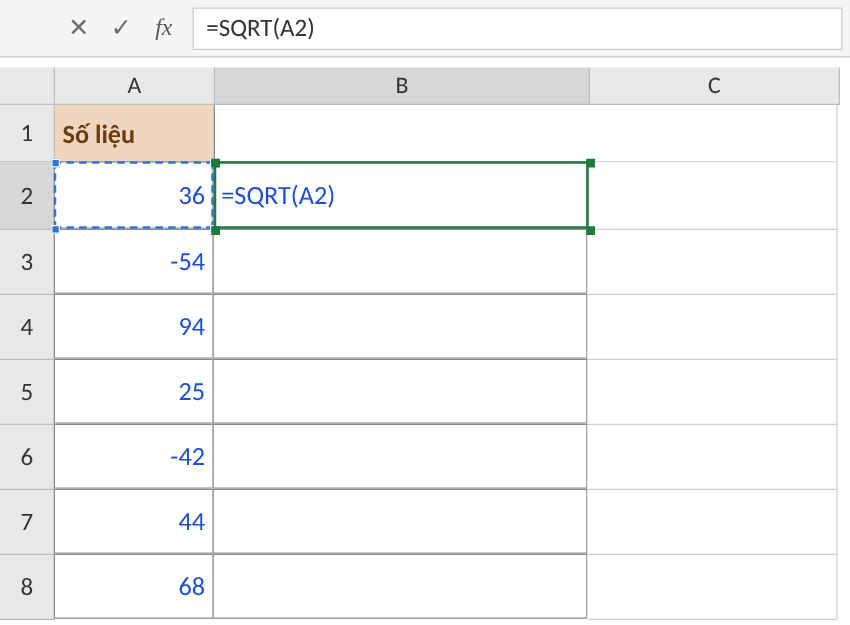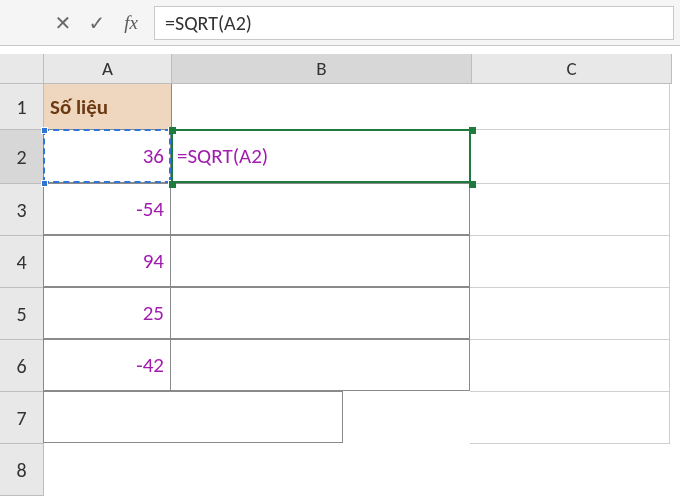--- a/index.html
+++ b/index.html
@@ -115,21 +115,21 @@
   .grid {
     position: absolute;
     left: 44px; top: 30px;
   }
   .row { display: flex; justify-content: space-between; }
   .cell {
     border-right: 1px solid #cfcfcf;
     border-bottom: 1px solid #cfcfcf;
     background: #fff;
     font-size: 21px;
-    color: #a21caf;
+    color: #1d4ed8;
     display: flex;
     align-items: center;
     padding: 0 6px;
     overflow: hidden;
     white-space: nowrap;
   }
   .cell.hdr {
     background: #efd7bf;
     font-weight: bold;
     color: #6b3a13;
@@ -226,20 +226,26 @@
         <div class="cell right boxed" style="width: 128px; height: 52px;">25</div>
         <div class="cell left boxed" style="width: 300px; height: 52px;"></div>
         <div class="cell" style="width: 200px; height: 52px;"></div>
       </div>
       <div class="row" style="height: 52px;">
         <div class="cell right boxed" style="width: 128px; height: 52px;">-42</div>
         <div class="cell left boxed" style="width: 300px; height: 52px;"></div>
         <div class="cell" style="width: 200px; height: 52px;"></div>
       </div>
       <div class="row" style="height: 52px;">
+        <div class="cell right boxed" style="width: 128px; height: 52px;">44</div>
+        <div class="cell left boxed" style="width: 300px; height: 52px;"></div>
+        <div class="cell" style="width: 200px; height: 52px;"></div>
+      </div>
+      <div class="row" style="height: 52px;">
+        <div class="cell right boxed" style="width: 128px; height: 52px;">68</div>
         <div class="cell left boxed" style="width: 300px; height: 52px;"></div>
         <div class="cell" style="width: 200px; height: 52px;"></div>
       </div>
     </div>
 <div class="ref-outline" style="left: 43px; top: 75px; width: 128px; height: 54px;"></div>
     <div class="ref-handle" style="left: 41px; top: 73px;"></div>
     <div class="ref-handle" style="left: 168px; top: 73px;"></div>
     <div class="ref-handle" style="left: 41px; top: 126px;"></div>
     <div class="ref-handle" style="left: 168px; top: 126px;"></div>
     <div class="edit-outline" style="left: 171px; top: 75px; width: 300px; height: 54px;"></div>

